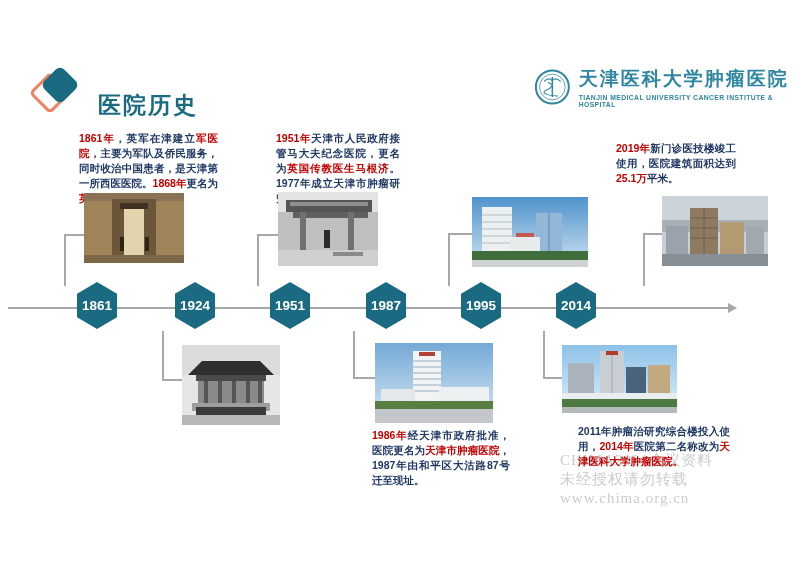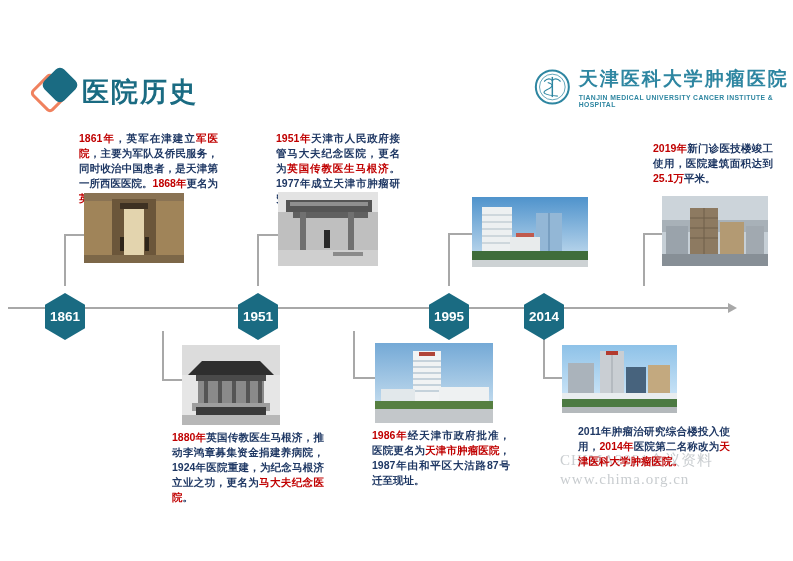--- a/index.html
+++ b/index.html
@@ -4,34 +4,34 @@
 <style>
   html,body{margin:0;padding:0;background:#fff;}
   .slide{position:relative;width:793px;height:561px;background:#ffffff;overflow:hidden;
          font-family:"Liberation Sans","DejaVu Sans",sans-serif;}
   
   .title-icon{position:absolute;left:30px;top:64px;width:52px;height:52px;}
   .d-orange{position:absolute;left:5px;top:14px;width:24px;height:24px;border:3px solid var(--orange,#f0815e);
             border-radius:5px;transform:rotate(45deg);}
   .d-teal{position:absolute;left:16px;top:7px;width:28px;height:28px;background:var(--teal,#1a6b82);
           border-radius:6px;transform:rotate(45deg);}
-  .page-title{position:absolute;left:82px;top:74px;margin:0;font-size:27px;font-weight:bold;
+  .page-title{position:absolute;left:82px;top:74px;margin:16px;font-size:23px;font-weight:bold;
               color:var(--teal,#1a6b82);letter-spacing:2px;}
   .logo{position:absolute;left:534px;top:66px;display:flex;align-items:center;gap:8px;}
   .logo-text{display:flex;flex-direction:column;}
   .logo-cn{font-size:19px;font-weight:bold;color:var(--logo-teal,#2e86a1);letter-spacing:2px;
            font-family:"Liberation Serif","DejaVu Serif",serif;}
   .logo-en{font-size:6.8px;font-weight:bold;color:var(--logo-teal,#2e86a1);letter-spacing:0.4px;margin-top:2px;}
   
   .tl-line{position:absolute;left:8px;top:307px;width:722px;height:2px;background:var(--line-gray,#a8a8a8);}
   .tl-arrow{position:absolute;left:728px;top:303px;width:0;height:0;
             border-left:9px solid var(--line-gray,#a8a8a8);border-top:5px solid transparent;border-bottom:5px solid transparent;}
-  .hex{position:absolute;top:293px;width:40px;height:47px;background:var(--teal,#1a6b82);
+  .hex{position:absolute;top:282px;width:40px;height:47px;background:var(--teal,#1a6b82);
        clip-path:polygon(50% 0,100% 25%,100% 75%,50% 100%,0 75%,0 25%);
-       display:flex;align-items:center;justify-content:center;z-index:3;}
+       display:flex;align-items:center;justify-content:center;z-index:3;margin-left:32px;}
   .hex-year{color:#ffffff;font-size:13.5px;font-weight:bold;}
   .conn-v{position:absolute;width:1.5px;background:var(--line-gray,#a8a8a8);z-index:1;}
   .conn-h{position:absolute;height:1.5px;background:var(--line-gray,#a8a8a8);z-index:1;}
   
   .evt-text{position:absolute;font-size:10.5px;font-weight:bold;line-height:15px;
             text-align:justify;z-index:2;}
   .c-red{color:var(--red,#c00000);}
   .c-navy{color:var(--navy,#1f3864);}
   .photo{position:absolute;z-index:2;display:block;}
   
@@ -63,22 +63,28 @@
       <div class="logo-en">TIANJIN MEDICAL UNIVERSITY CANCER INSTITUTE &amp; HOSPITAL</div>
     </div>
   </div>
 
   <div class="tl-line"></div>
   <div class="tl-arrow"></div>
 
   <div class="hex" style="left:45px">
       <span class="hex-year">1861</span>
     </div>
+  <div class="hex" style="left:143px">
+      <span class="hex-year">1924</span>
+    </div>
   <div class="hex" style="left:238px">
       <span class="hex-year">1951</span>
+    </div>
+  <div class="hex" style="left:334px">
+      <span class="hex-year">1987</span>
     </div>
   <div class="hex" style="left:429px">
       <span class="hex-year">1995</span>
     </div>
   <div class="hex" style="left:524px">
       <span class="hex-year">2014</span>
     </div>
 
   <div class="evt-text" style="left:79px;top:131px;width:139px"><span class="c-red">1861年</span><span class="c-navy">，英军在津建立</span><span class="c-red">军医院</span><span class="c-navy">，主要为军队及侨民服务，同时收治中国患者，是天津第一所西医医院。</span><span class="c-red">1868年</span><span class="c-navy">更名为</span><span class="c-red">英国伦敦会施医院。</span></div>
   <div class="conn-v" style="left:64px;top:234px;height:52px"></div>
@@ -106,21 +112,20 @@
     <rect x="16" y="36" width="66" height="22" fill="#8a8a8a"></rect>
     <rect x="22" y="36" width="4" height="22" fill="#555"></rect>
     <rect x="36" y="36" width="4" height="22" fill="#555"></rect>
     <rect x="50" y="36" width="4" height="22" fill="#555"></rect>
     <rect x="64" y="36" width="4" height="22" fill="#555"></rect>
     <rect x="76" y="36" width="4" height="22" fill="#555"></rect>
     <rect x="10" y="58" width="78" height="8" fill="#9e9e9e"></rect>
     <rect x="14" y="62" width="70" height="8" fill="#3a3a3a"></rect>
     <rect x="0" y="70" width="98" height="10" fill="#b7b7b7"></rect>
   </svg>
-  <div class="evt-text" style="left:172px;top:430px;width:152px"><span class="c-red">1880年</span><span class="c-navy">英国传教医生马根济，推动李鸿章募集资金捐建养病院，1924年医院重建，为纪念马根济立业之功，更名为</span><span class="c-red">马大夫纪念医院</span><span class="c-navy">。</span></div>
 
   <div class="evt-text" style="left:276px;top:131px;width:124px"><span class="c-red">1951年</span><span class="c-navy">天津市人民政府接管马大夫纪念医院，更名为</span><span class="c-red">英国传教医生马根济</span><span class="c-navy">。1977年成立天津市肿瘤研究所。</span></div>
   <div class="conn-v" style="left:257px;top:234px;height:52px"></div>
   <div class="conn-h" style="left:257px;top:234px;width:22px"></div>
   <svg class="photo" style="left:278px;top:192px" width="100" height="74" viewBox="0 0 100 74">
     <rect width="100" height="74" fill="#bfbfbf"></rect>
     <rect x="0" y="0" width="100" height="20" fill="#e3e3e3"></rect>
     <rect x="8" y="8" width="86" height="12" fill="#555555"></rect>
     <rect x="12" y="10" width="78" height="4" fill="#8f8f8f"></rect>
     <rect x="15" y="20" width="75" height="6" fill="#606060"></rect>
@@ -199,21 +204,21 @@
     <rect x="44" y="6" width="12" height="4" fill="#b33a2e"></rect>
     <line x1="50" y1="10" x2="50" y2="52" stroke="#a7aeb4" stroke-width="1.2"></line>
     <rect x="64" y="22" width="20" height="30" fill="#47637d"></rect>
     <rect x="86" y="20" width="22" height="32" fill="#c3a97f"></rect>
     <rect x="0" y="48" width="115" height="8" fill="#e9edef"></rect>
     <rect x="0" y="54" width="115" height="8" fill="#4c7a42"></rect>
     <rect x="0" y="62" width="115" height="6" fill="#b4b9bc"></rect>
   </svg>
   <div class="evt-text" style="left:578px;top:424px;width:152px"><span class="c-navy">2011年肿瘤治研究综合楼投入使用，</span><span class="c-red">2014年</span><span class="c-navy">医院第二名称改为</span><span class="c-red">天津医科大学肿瘤医院。</span></div>
 
-  <div class="evt-text" style="left:653px;top:141px;width:120px"><span class="c-red">2019年</span><span class="c-navy">新门诊医技楼竣工使用，医院建筑面积达到</span><span class="c-red">25.1万</span><span class="c-navy">平米。</span></div>
+  <div class="evt-text" style="left:616px;top:141px;width:120px"><span class="c-red">2019年</span><span class="c-navy">新门诊医技楼竣工使用，医院建筑面积达到</span><span class="c-red">25.1万</span><span class="c-navy">平米。</span></div>
   <div class="conn-v" style="left:643px;top:233px;height:53px"></div>
   <div class="conn-h" style="left:643px;top:233px;width:20px"></div>
   <svg class="photo" style="left:662px;top:196px" width="106" height="70" viewBox="0 0 106 70">
     <rect width="106" height="70" fill="#c6cfd6"></rect>
     <rect x="0" y="0" width="106" height="26" fill="#ccd4da"></rect>
     <rect x="0" y="24" width="106" height="12" fill="#a8b1b8"></rect>
     <rect x="4" y="30" width="22" height="28" fill="#9aa3ab"></rect>
     <rect x="28" y="12" width="28" height="46" fill="#8d7a61"></rect>
     <g stroke="#6f5f4b" stroke-width="1">
       <line x1="28" y1="22" x2="56" y2="22"></line>
@@ -221,16 +226,17 @@
       <line x1="28" y1="42" x2="56" y2="42"></line>
         <line x1="42" y1="12" x2="42" y2="58"></line>
     </g>
     <rect x="58" y="26" width="24" height="32" fill="#b39a73"></rect>
     <rect x="84" y="30" width="18" height="28" fill="#a1a9b0"></rect>
     <rect x="0" y="58" width="106" height="12" fill="#878f96"></rect>
   </svg>
 
   <div class="watermark">
     <div>CHIMA2021会议资料</div>
+    <div>未经授权请勿转载</div>
     <div>www.chima.org.cn</div>
   </div>
 
 </div>
 
 </body></html>

